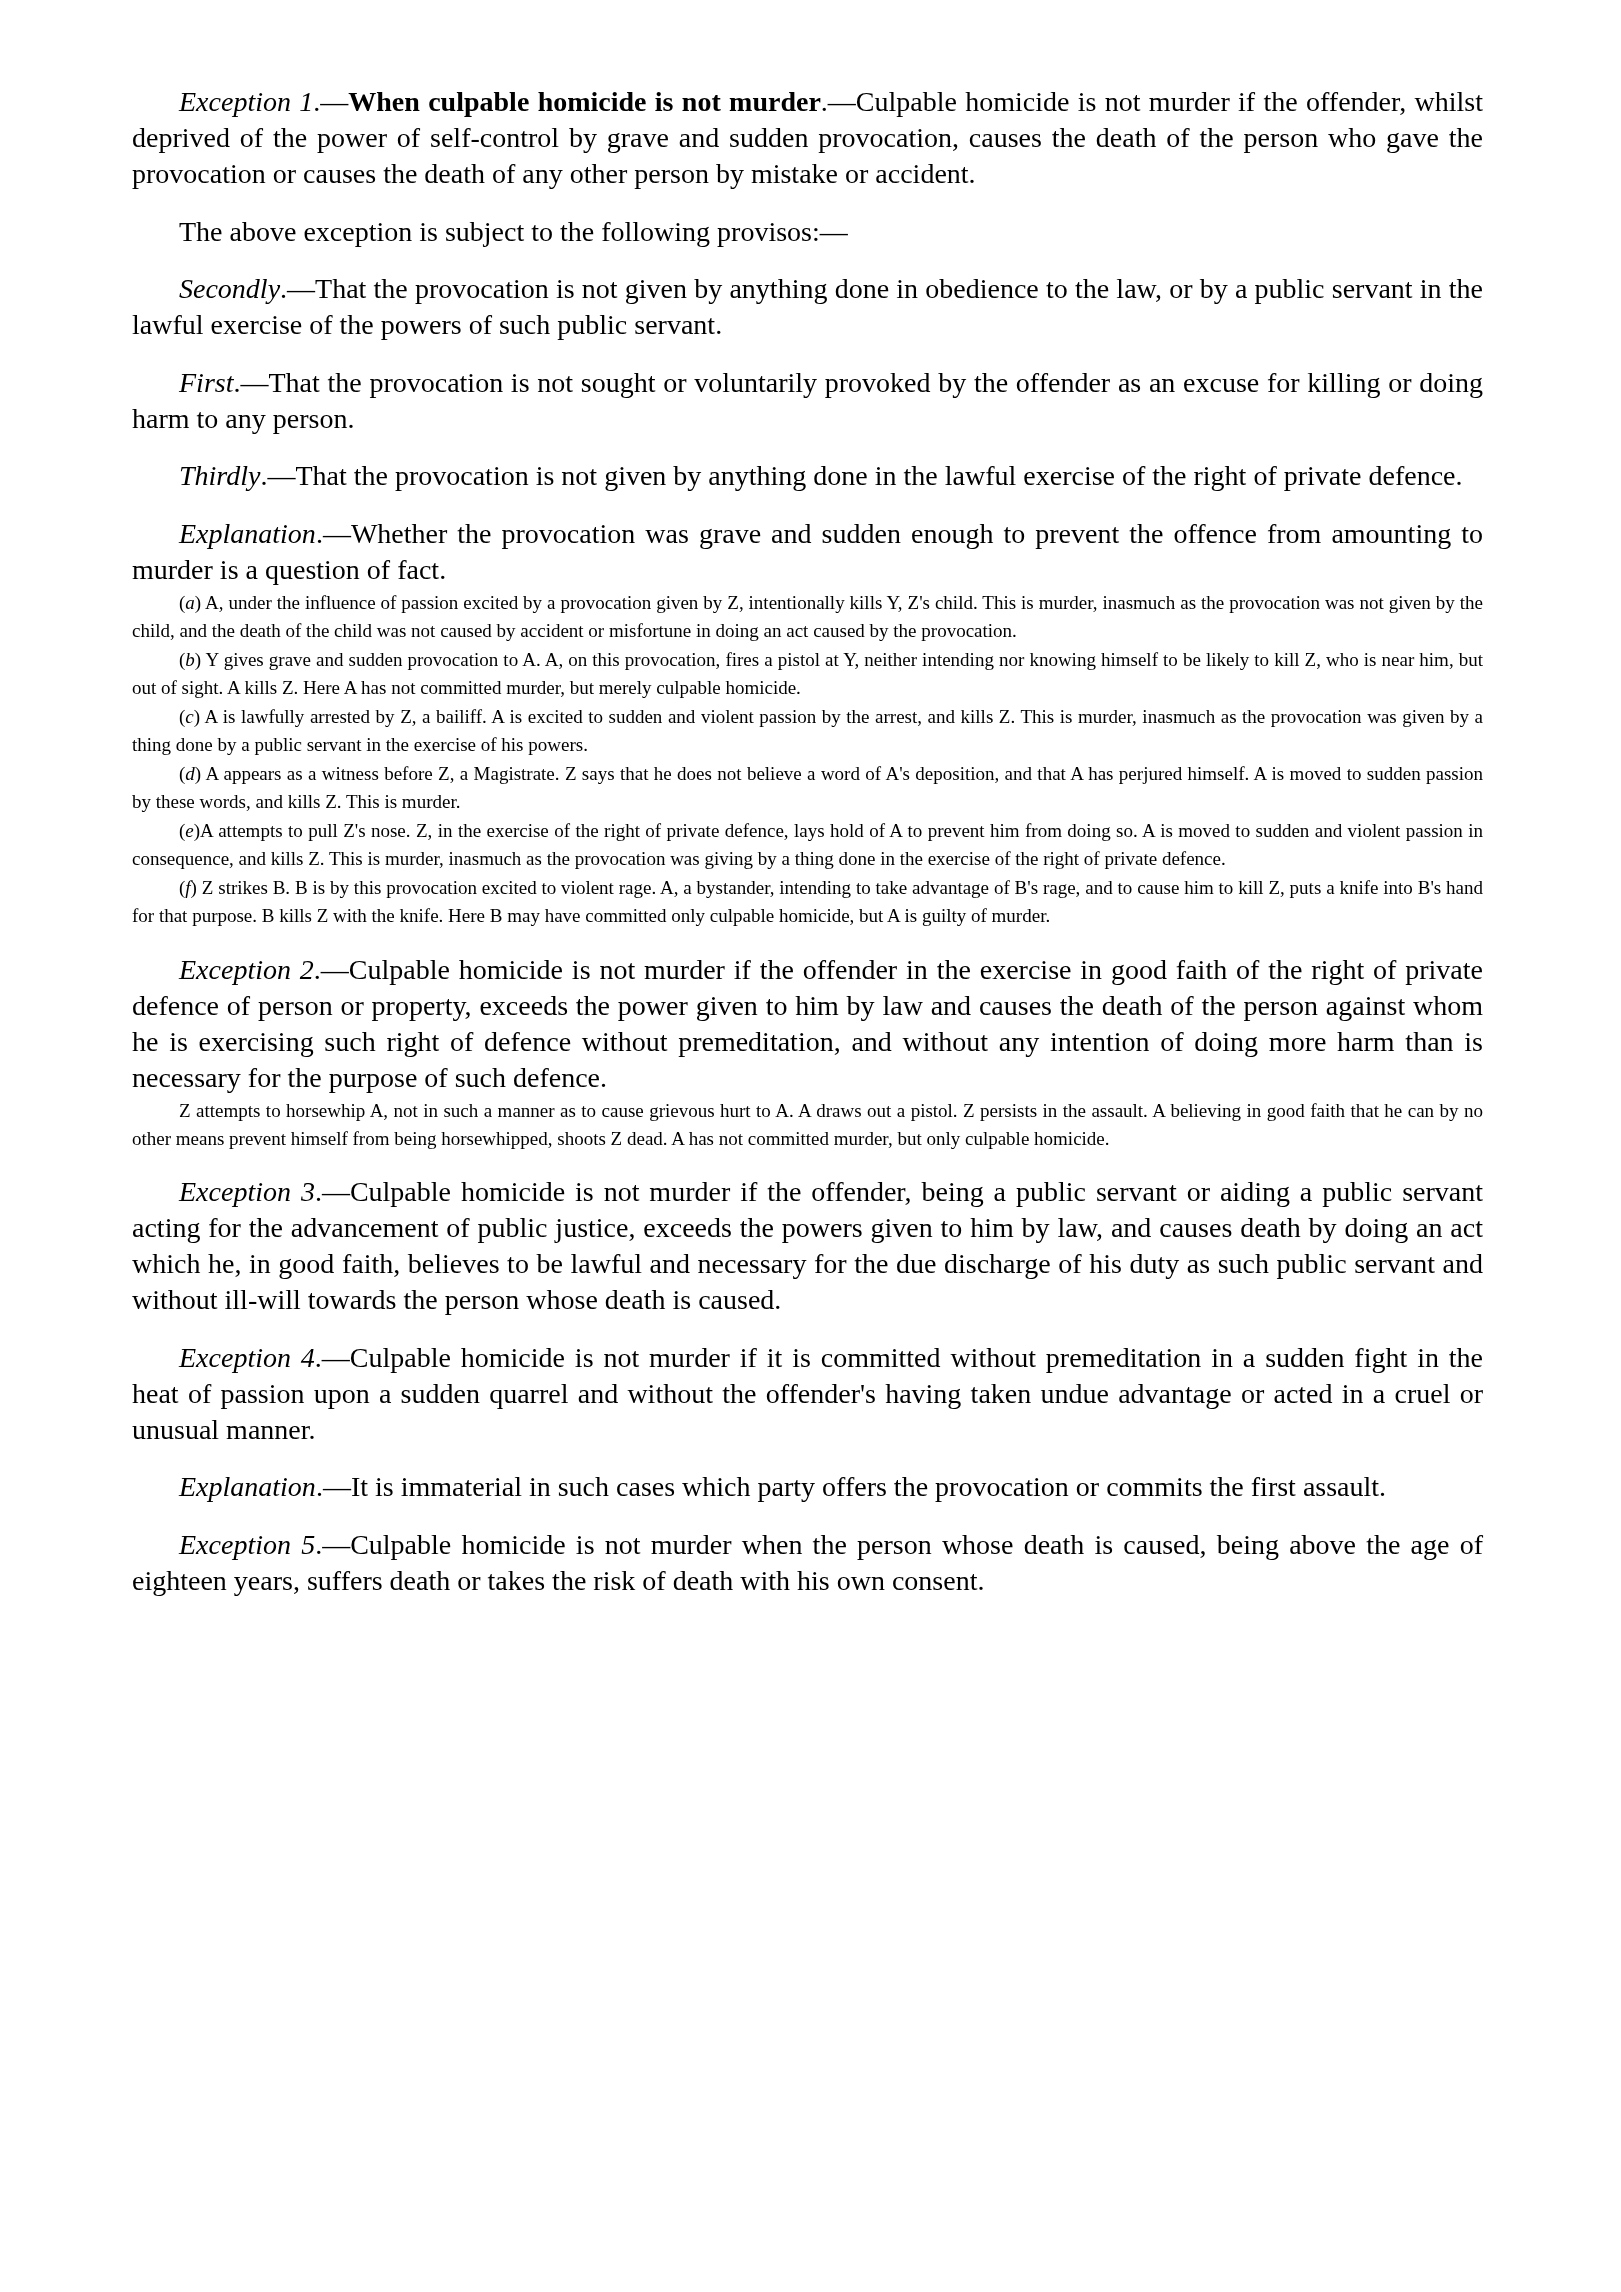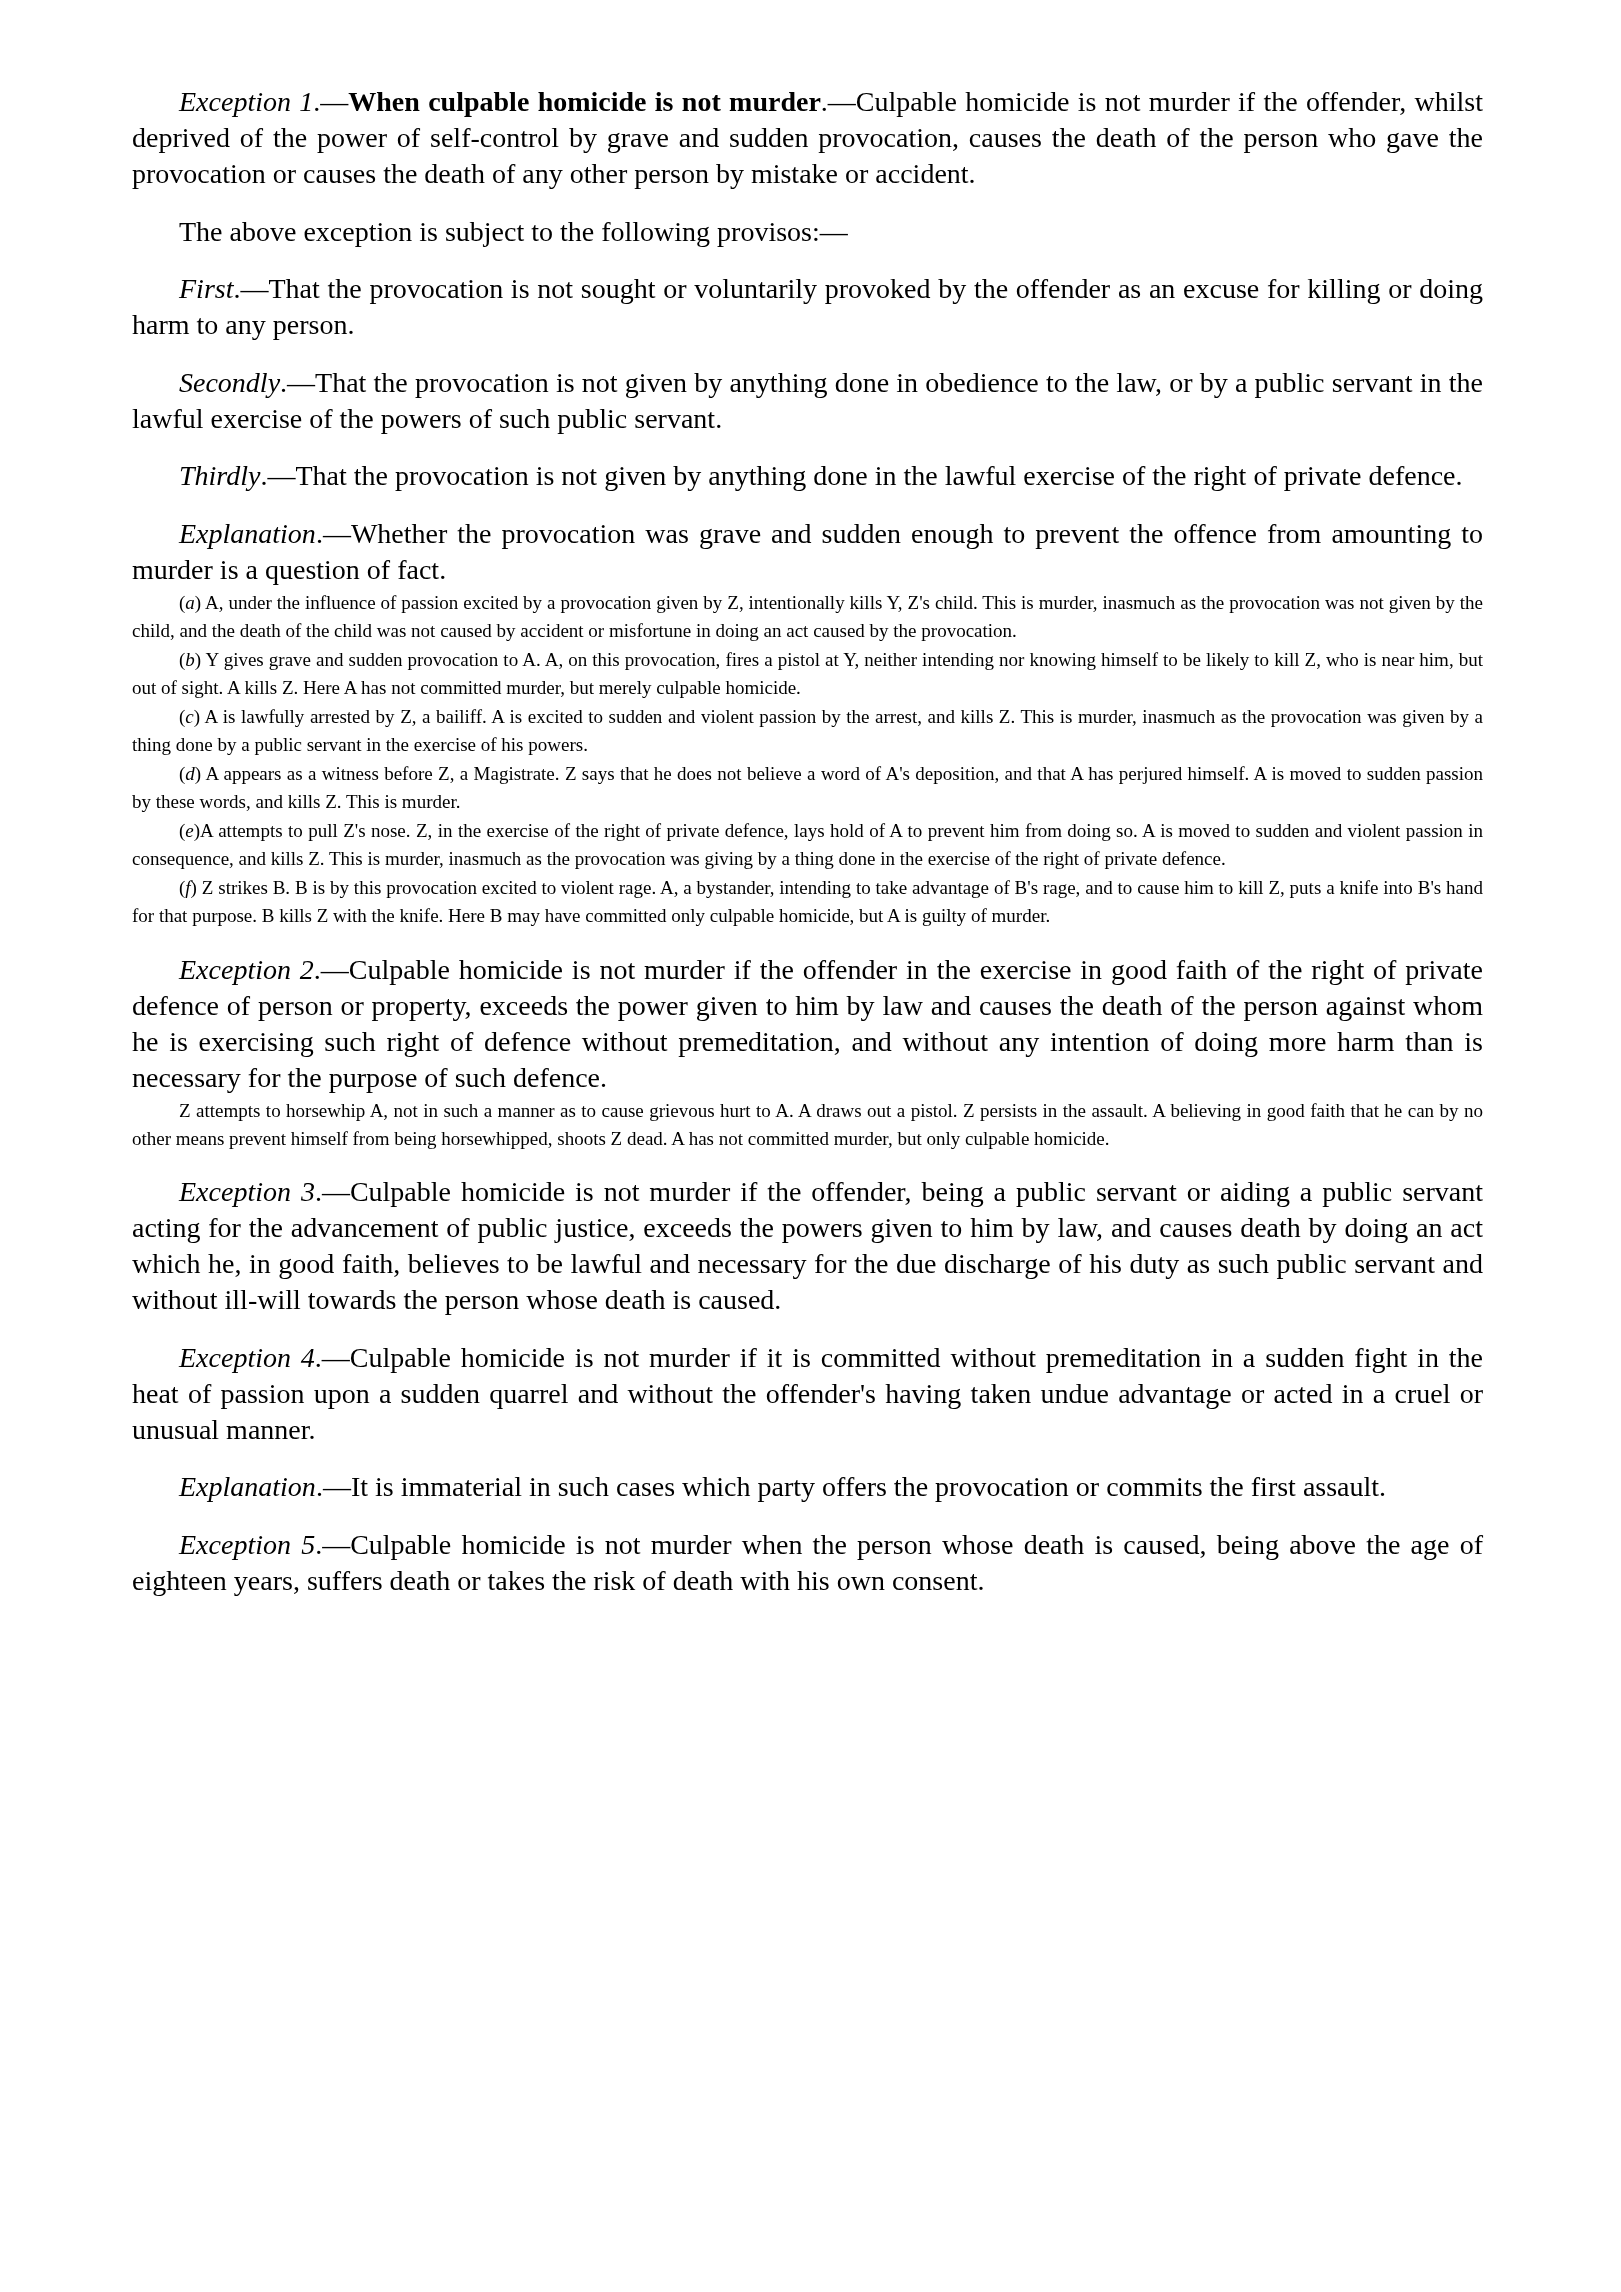--- a/index.html
+++ b/index.html
@@ -60,22 +60,22 @@
     line-height: 33px;
   }
 </style>
 </head>
 <body>
 
 <main class="page">
   <section class="content" id="doc-body">
       <p class="para body first"><span class="it">Exception 1</span><span>.—</span><span class="bd">When culpable homicide is not murder</span><span>.—Culpable homicide is not murder if the offender, whilst deprived of the power of self-control by grave and sudden provocation, causes the death of the person who gave the provocation or causes the death of any other person by mistake or accident.</span></p>
       <p class="para body"><span>The above exception is subject to the following provisos:—</span></p>
+      <p class="para body"><span class="it">Secondly</span><span>.—That the provocation is not given by anything done in obedience to the law, or by a public servant in the lawful exercise of the powers of such public servant.</span></p>
       <p class="para body"><span class="it">First</span><span>.—That the provocation is not sought or voluntarily provoked by the offender as an excuse for killing or doing harm to any person.</span></p>
-      <p class="para body"><span class="it">Secondly</span><span>.—That the provocation is not given by anything done in obedience to the law, or by a public servant in the lawful exercise of the powers of such public servant.</span></p>
       <p class="para body"><span class="it">Thirdly</span><span>.—That the provocation is not given by anything done in the lawful exercise of the right of private defence.</span></p>
       <p class="para body"><span class="it">Explanation</span><span>.—Whether the provocation was grave and sudden enough to prevent the offence from amounting to murder is a question of fact.</span></p>
       <p class="para small"><span>(</span><span class="it">a</span><span>) A, under the influence of passion excited by a provocation given by Z, intentionally kills Y, Z's child. This is murder, inasmuch as the provocation was not given by the child, and the death of the child was not caused by accident or misfortune in doing an act caused by the provocation.</span></p>
       <p class="para small"><span>(</span><span class="it">b</span><span>) Y gives grave and sudden provocation to A. A, on this provocation, fires a pistol at Y, neither intending nor knowing himself to be likely to kill Z, who is near him, but out of sight. A kills Z. Here A has not committed murder, but merely culpable homicide.</span></p>
       <p class="para small"><span>(</span><span class="it">c</span><span>) A is lawfully arrested by Z, a bailiff. A is excited to sudden and violent passion by the arrest, and kills Z. This is murder, inasmuch as the provocation was given by a thing done by a public servant in the exercise of his powers.</span></p>
       <p class="para small"><span>(</span><span class="it">d</span><span>) A appears as a witness before Z, a Magistrate. Z says that he does not believe a word of A's deposition, and that A has perjured himself. A is moved to sudden passion by these words, and kills Z. This is murder.</span></p>
       <p class="para small"><span>(</span><span class="it">e</span><span>)A attempts to pull Z's nose. Z, in the exercise of the right of private defence, lays hold of A to prevent him from doing so. A is moved to sudden and violent passion in consequence, and kills Z. This is murder, inasmuch as the provocation was giving by a thing done in the exercise of the right of private defence.</span></p>
       <p class="para small"><span>(</span><span class="it">f</span><span>) Z strikes B. B is by this provocation excited to violent rage. A, a bystander, intending to take advantage of B's rage, and to cause him to kill Z, puts a knife into B's hand for that purpose. B kills Z with the knife. Here B may have committed only culpable homicide, but A is guilty of murder.</span></p>
       <p class="para body"><span class="it">Exception 2</span><span>.—Culpable homicide is not murder if the offender in the exercise in good faith of the right of private defence of person or property, exceeds the power given to him by law and causes the death of the person against whom he is exercising such right of defence without premeditation, and without any intention of doing more harm than is necessary for the purpose of such defence.</span></p>
       <p class="para small"><span>Z attempts to horsewhip A, not in such a manner as to cause grievous hurt to A. A draws out a pistol. Z persists in the assault. A believing in good faith that he can by no other means prevent himself from being horsewhipped, shoots Z dead. A has not committed murder, but only culpable homicide.</span></p>

